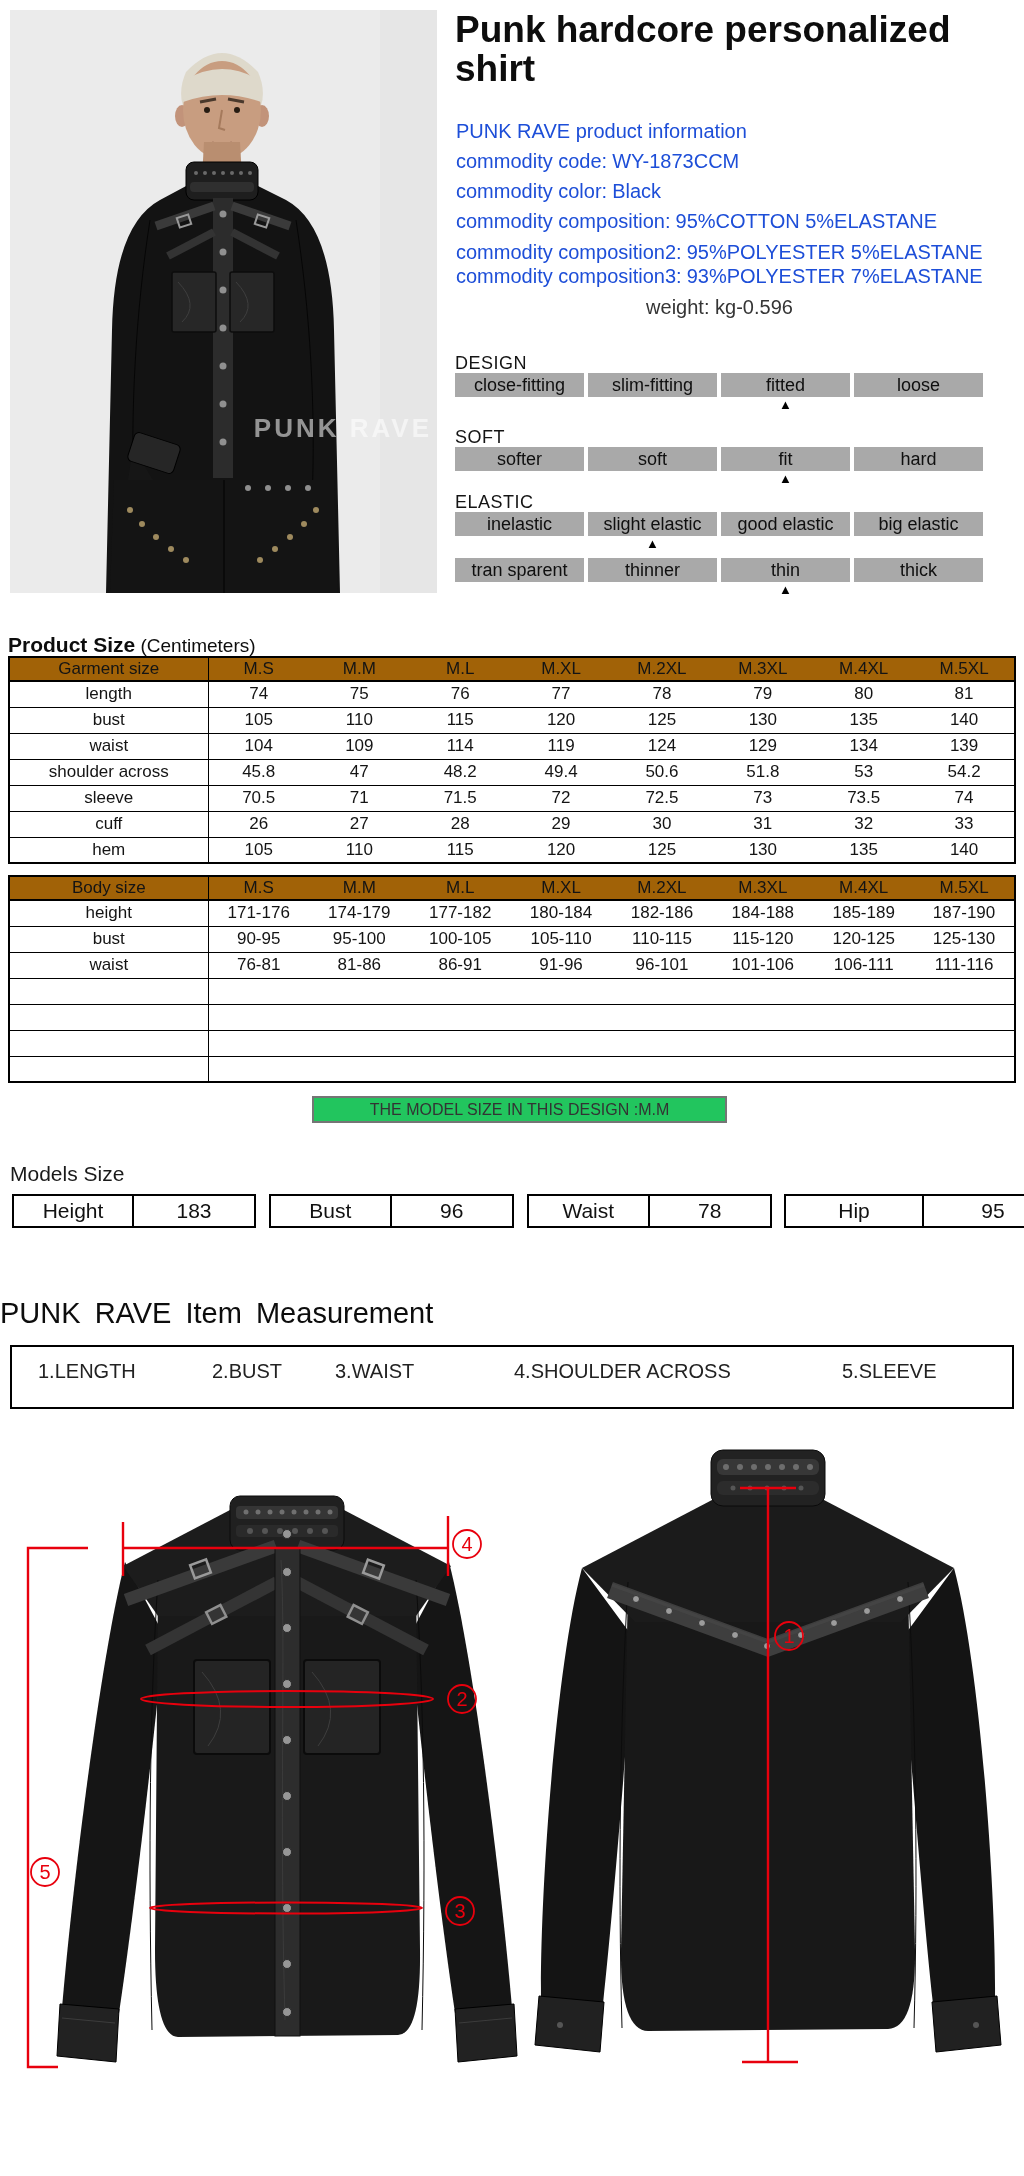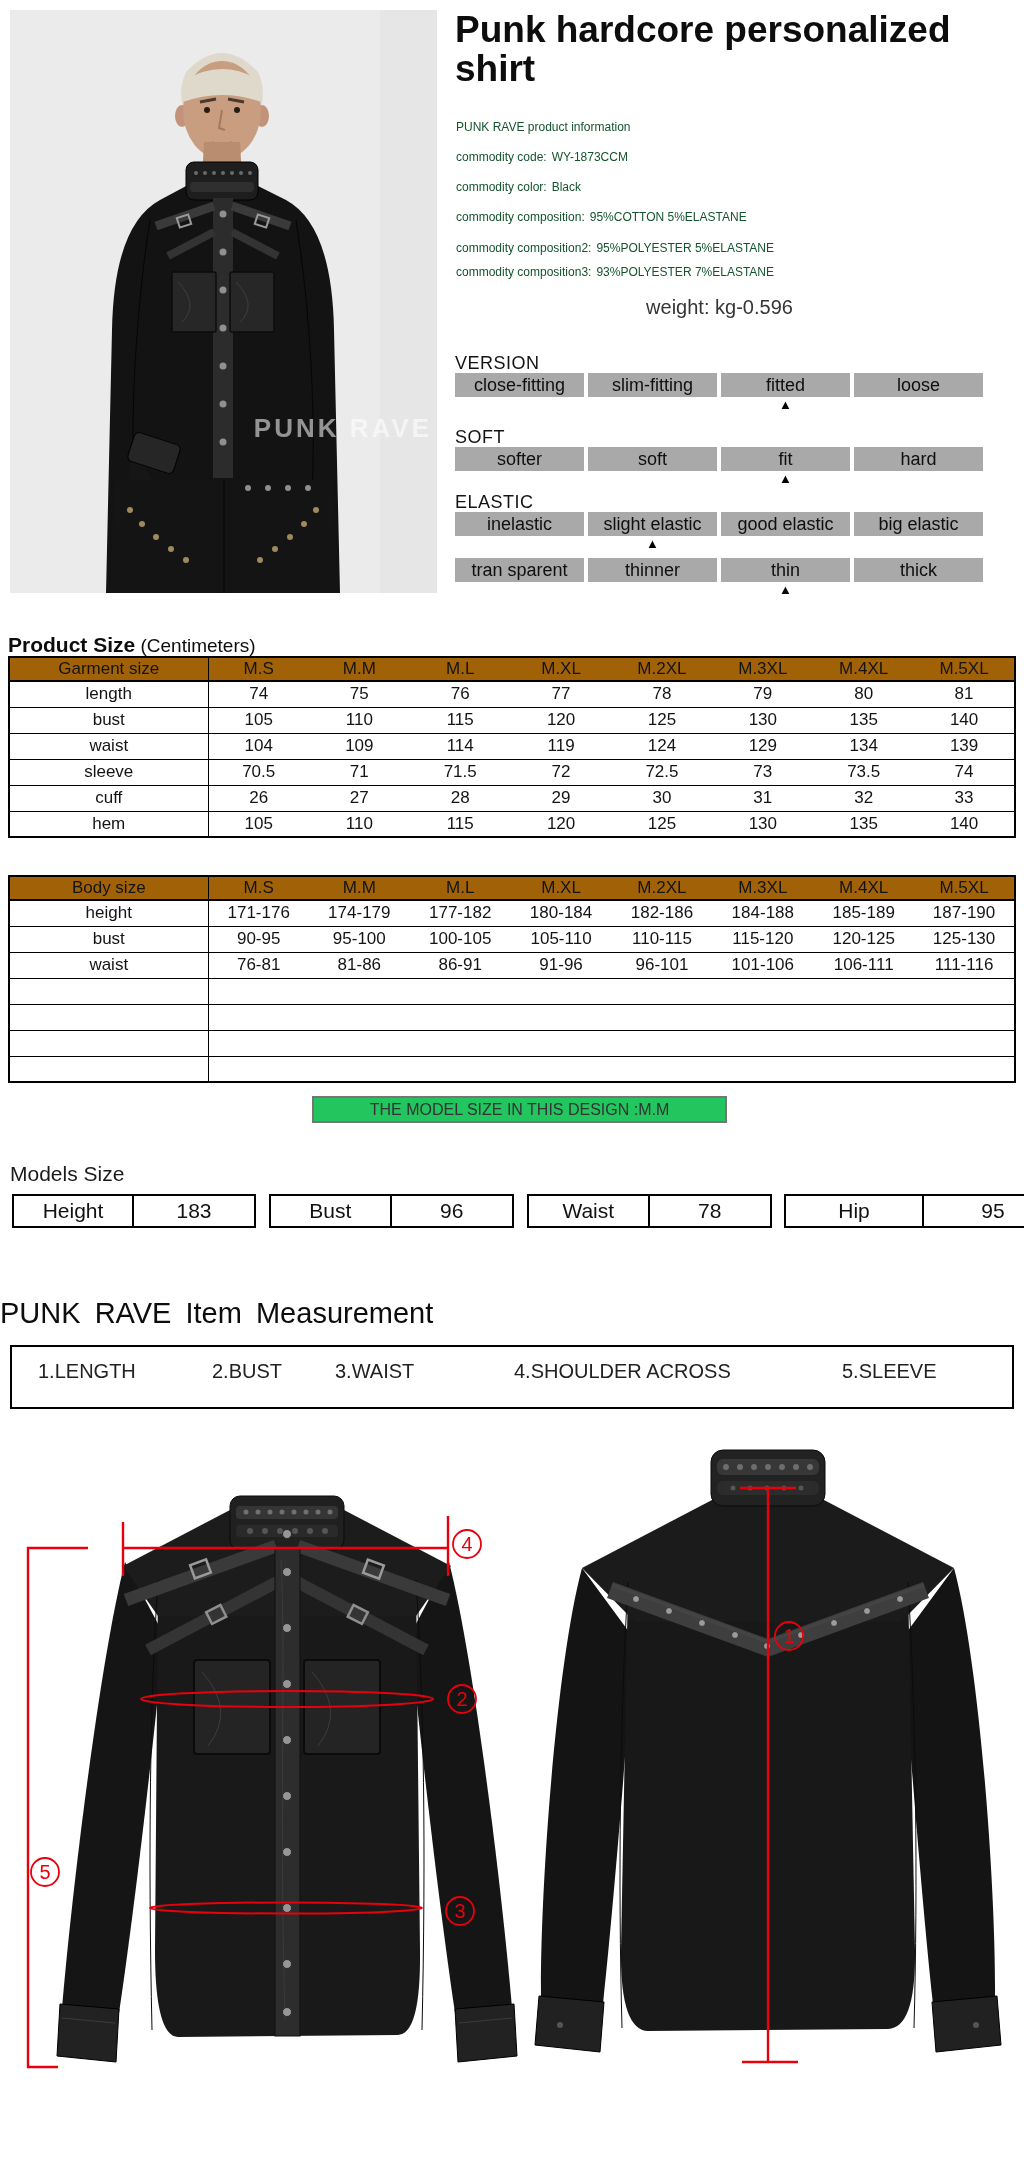--- a/index.html
+++ b/index.html
@@ -15,21 +15,21 @@
   .watermark {
     position:absolute; right:5px; bottom:10px; font-size:26px; letter-spacing:3px;
     color:rgba(255,255,255,0.55); font-weight:bold;
   }
 
   
   .title {
     position:absolute; left:455px; top:10px; width:580px;
     font-size:37px; line-height:39px; color:#0d0d0d;
   }
-  .info-line { position:absolute; left:456px; font-size:12px; color:#14532d; white-space:nowrap; }
+  .info-line { position:absolute; left:456px; font-size:20px; color:#1d4ed8; white-space:nowrap; }
   .info-line .val { margin-left:5px; }
   .weight-line { position:absolute; left:456px; width:527px; text-align:center; font-size:20px; color:#353535; }
 
   
   .attr-section { position:absolute; left:455px; width:545px; }
   .attr-label { font-size:18px; line-height:19px; color:#141414; letter-spacing:0.5px; }
   .attr-row { display:flex; gap:4px; margin-top:0; }
   .attr-cell-wrap { position:relative; width:129px;border-radius:10px; }
   .attr-cell {
     width:129px; height:24px; background:#a9a9a9; color:#0f0f0f;
@@ -166,21 +166,21 @@
   <span>commodity composition2:</span><span class="val">95%POLYESTER 5%ELASTANE</span>
 </div>
 <div class="info-line" style="top:265px">
   <span>commodity composition3:</span><span class="val">93%POLYESTER 7%ELASTANE</span>
 </div>
 <div class="weight-line" style="top:296px">
   <span>weight:</span> <span>kg-0.596</span>
 </div>
 
 <div class="attr-section" style="top:354px">
-  <div class="attr-label">VERSION</div>
+  <div class="attr-label">DESIGN</div>
   <div class="attr-row">
       <div class="attr-cell-wrap">
         <div class="attr-cell">close-fitting</div>
       </div>
       <div class="attr-cell-wrap">
         <div class="attr-cell">slim-fitting</div>
       </div>
       <div class="attr-cell-wrap">
         <div class="attr-cell">fitted</div>
         <div class="sel-arrow">▲</div>
@@ -289,20 +289,31 @@
       <tr>
         <td>waist</td>
         <td>104</td>
         <td>109</td>
         <td>114</td>
         <td>119</td>
         <td>124</td>
         <td>129</td>
         <td>134</td>
         <td>139</td>
+      </tr>
+      <tr>
+        <td>shoulder across</td>
+        <td>45.8</td>
+        <td>47</td>
+        <td>48.2</td>
+        <td>49.4</td>
+        <td>50.6</td>
+        <td>51.8</td>
+        <td>53</td>
+        <td>54.2</td>
       </tr>
       <tr>
         <td>sleeve</td>
         <td>70.5</td>
         <td>71</td>
         <td>71.5</td>
         <td>72</td>
         <td>72.5</td>
         <td>73</td>
         <td>73.5</td>

